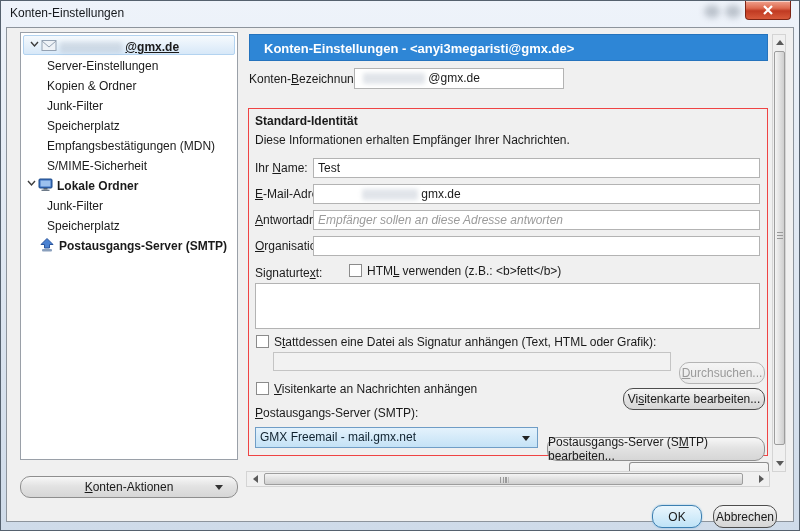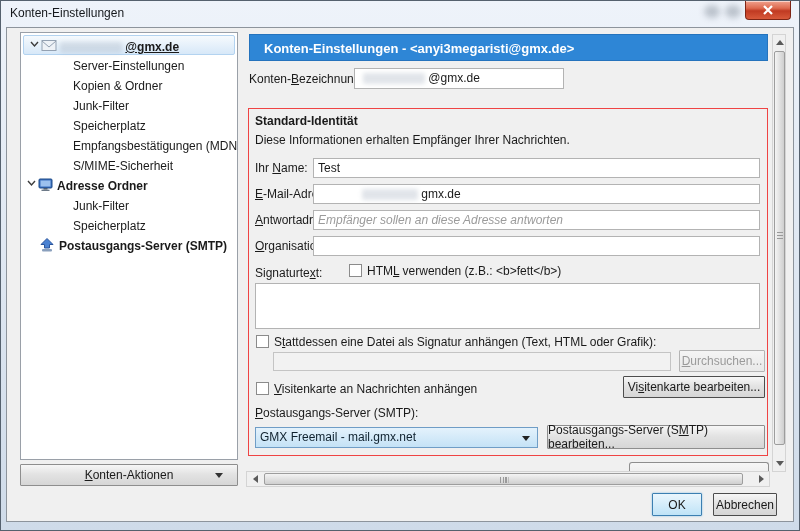--- a/index.html
+++ b/index.html
@@ -27,32 +27,32 @@
 
   .dialog{position:relative;width:788px;height:495px;background:#f0f0f0;border:1px solid #8d949c;}
   .abs{position:absolute;}
 
   
   .tree-box{left:13px;top:4px;width:218px;height:428px;background:#fff;border:1px solid #9aa0a8;padding-top:2px;overflow:hidden;}
   .tree-row{position:relative;height:20px;line-height:20px;white-space:nowrap;}
   .tree-row .txt{vertical-align:middle;}
   .row-sel{margin:0 2px;border:1px solid #b3d3f0;border-radius:2px;
     background:linear-gradient(#f6fafd,#d7e8f8);}
-  .indent1 .txt{padding-left:26px;margin-left:26px;}
+  .indent1 .txt{padding-left:26px;}
   .twisty{position:absolute;left:6px;top:4px;}
   .tree-ico{position:absolute;left:17px;top:3px;}
   .bold{font-weight:bold;}
   .redact{display:inline-block;vertical-align:middle;background:#a9b4c2;opacity:.35;filter:blur(2px);border-radius:2px;}
   .acct-suffix{font-weight:bold;text-decoration:underline;}
 
   
   .btn{
     display:flex;align-items:center;justify-content:center;
     background:linear-gradient(#f7f7f7,#e3e3e3 45%,#d6d6d6);
-    border:1px solid #8e8e8e;border-radius:1px;font-size:12px;color:#1a1a1a;cursor:default;
+    border:1px solid #8e8e8e;border-radius:10px;font-size:12px;color:#1a1a1a;cursor:default;margin-top:12px;
   }
   .btn-dark{border-color:#4d4d4d;}
   .btn-disabled{color:#9a9a9a;border-color:#b4b4b4;background:linear-gradient(#f4f4f4,#e9e9e9);}
   .btn-default{border:1px solid #3c7fb1;background:linear-gradient(#eaf6fd,#bfe3f7);
     box-shadow:0 0 2px #7ab8e0;}
   .ak{text-decoration:underline;}
   .chev-down{display:inline-block;width:0;height:0;border-left:4px solid transparent;
     border-right:4px solid transparent;border-top:5px solid #333;}
 
   
@@ -133,21 +133,21 @@
       <div class="tree-row">
         <svg class="twisty" width="9" height="8" viewBox="0 0 9 8">
           <polyline points="1,2 4.5,6 8,2" fill="none" stroke="#3c3c3c" stroke-width="1.4"></polyline>
         </svg>
         <svg class="tree-ico" width="15" height="13" viewBox="0 0 15 13">
           <rect x="1" y="1" width="13" height="9" rx="1" fill="#3a6fbf" stroke="#1d4a87"></rect>
           <rect x="2.5" y="2.5" width="10" height="6" fill="#9cc1ee"></rect>
           <rect x="5.5" y="10" width="4" height="1.6" fill="#53606f"></rect>
           <rect x="3.5" y="11.6" width="8" height="1.4" fill="#6d7a88"></rect>
         </svg>
-        <span class="txt bold" style="padding-left:36px">Adresse Ordner</span>
+        <span class="txt bold" style="padding-left:36px">Lokale Ordner</span>
       </div>
       <div class="tree-row indent1"><span class="txt">Junk-Filter</span></div>
       <div class="tree-row indent1"><span class="txt">Speicherplatz</span></div>
       <div class="tree-row">
         <svg class="tree-ico" style="left:19px" width="14" height="14" viewBox="0 0 14 14">
           <path d="M7 0.5 L13 6.5 L9.5 6.5 L9.5 10 L4.5 10 L4.5 6.5 L1 6.5 Z" fill="#4a82d2" stroke="#2a559c"></path>
           <rect x="2" y="11" width="10" height="2.4" rx="1" fill="#8aa0bd"></rect>
         </svg>
         <span class="txt bold" style="padding-left:38px">Postausgangs-Server (SMTP)</span>
       </div>

